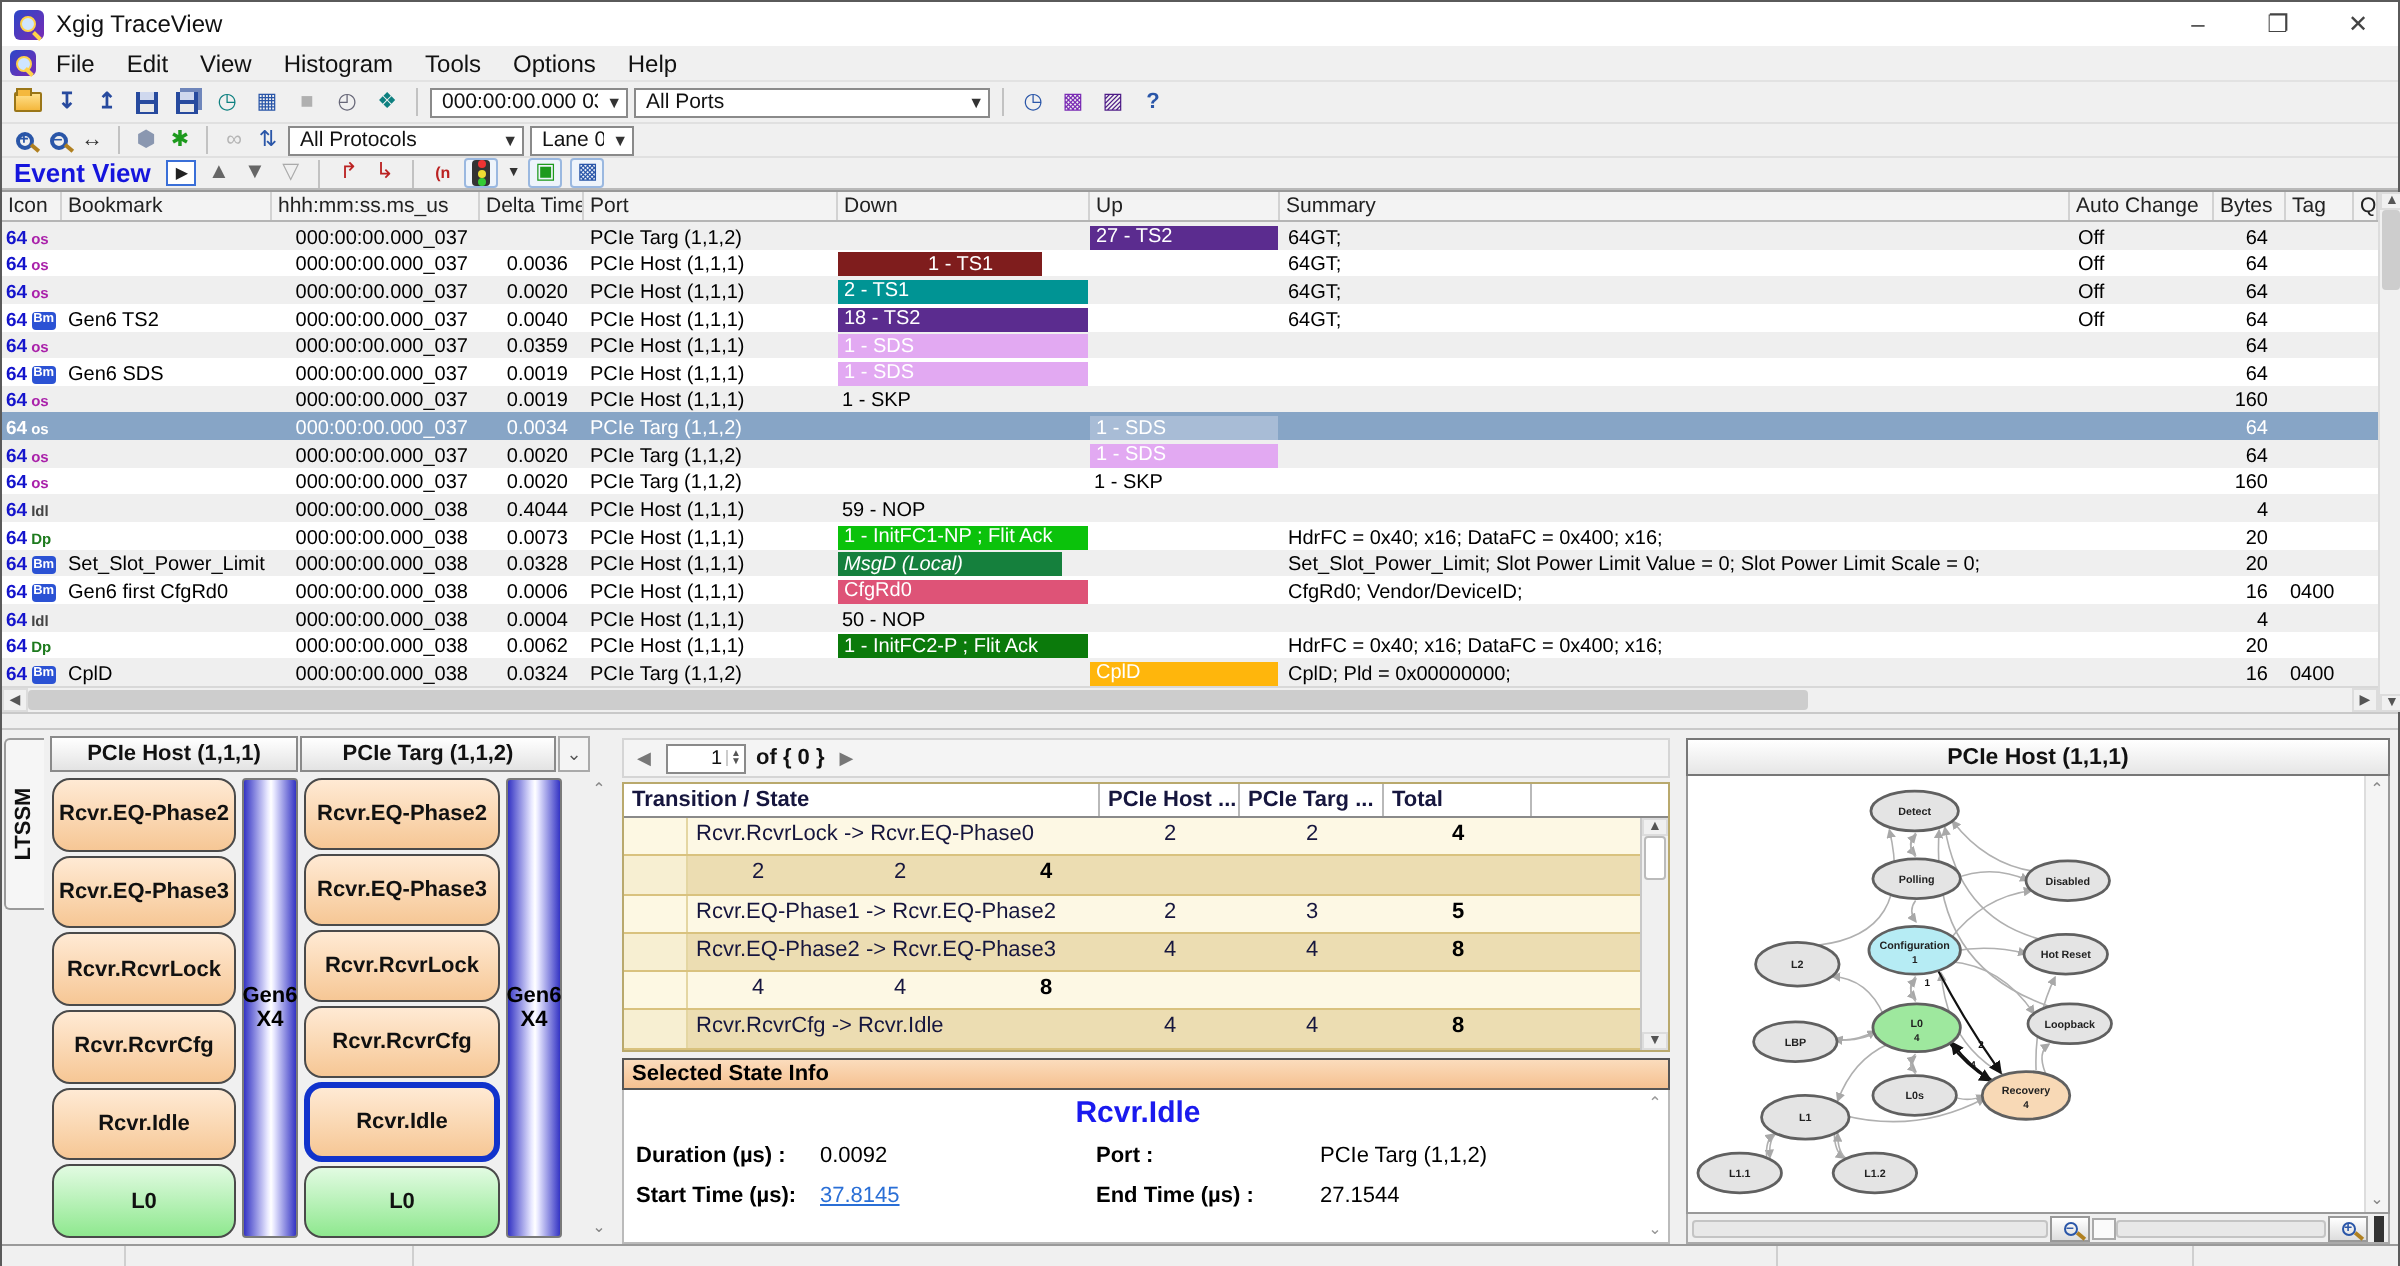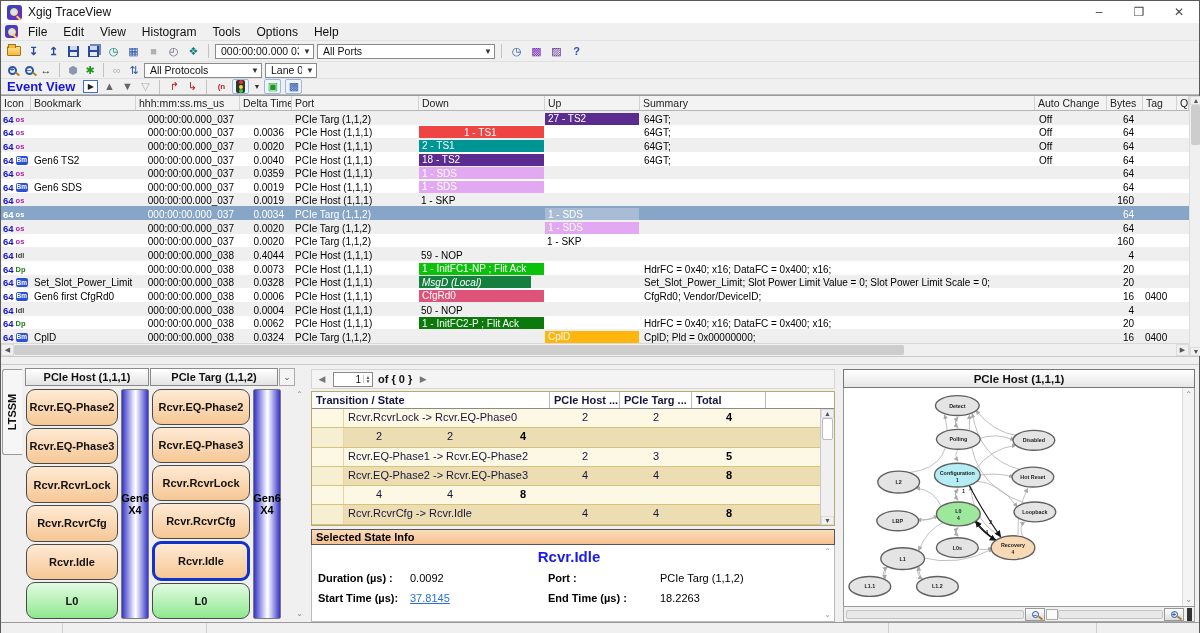--- a/index.html
+++ b/index.html
@@ -282,21 +282,21 @@
           </div>
           <div class="grow">
             <span class="gc cell-icon" style="width: 30px;">
               <span class="num64">64</span>
               <span class="badge os">os</span>
             </span>
             <span class="gc " style="width: 105px; padding-left: 3px;"></span>
             <span class="gc r" style="width: 104px; padding-right: 6px;">000:00:00.000_037</span>
             <span class="gc r" style="width: 52px; padding-right: 8px;">0.0036</span>
             <span class="gc " style="width: 127px; padding-left: 3px;">PCIe Host (1,1,1)</span>
-            <span class="gc " style="width: 126px;"><span class="chip" style="background: #ef4444; width: 125px; padding-left: 45px;">1 - TS1</span></span>
+            <span class="gc " style="width: 126px;"><span class="chip" style="background: #7f1d1d; width: 102px; padding-left: 45px;">1 - TS1</span></span>
             <span class="gc " style="width: 95px;"></span>
             <span class="gc " style="width: 395px; padding-left: 4px;">64GT;</span>
             <span class="gc " style="width: 72px; padding-left: 4px;">Off</span>
             <span class="gc r" style="width: 36px; padding-right: 9px;">64</span>
             <span class="gc " style="width: 34px; padding-left: 2px;"></span>
             <span class="gc " style="width: 12px;"></span>
           </div>
           <div class="grow odd">
             <span class="gc cell-icon" style="width: 30px;">
               <span class="num64">64</span>
@@ -697,21 +697,21 @@
       <div class="ssi-body">
         <div class="ssi-name">Rcvr.Idle</div>
         <div class="ssi-grid">
           <span class="ssi-label">Duration (µs) :</span>
           <span>0.0092</span>
           <span class="ssi-label">Port :</span>
           <span>PCIe Targ (1,1,2)</span>
           <span class="ssi-label">Start Time (µs):</span>
           <span class="ssi-link">37.8145</span>
           <span class="ssi-label">End Time (µs) :</span>
-          <span>18.2263</span>
+          <span>27.1544</span>
         </div>
         <div class="ssi-scroll">
           <span>⌃</span>
           <span>⌄</span>
         </div>
       </div>
     </div>
 
     <div class="right">
       <div class="rp-head">PCIe Host (1,1,1)</div>

